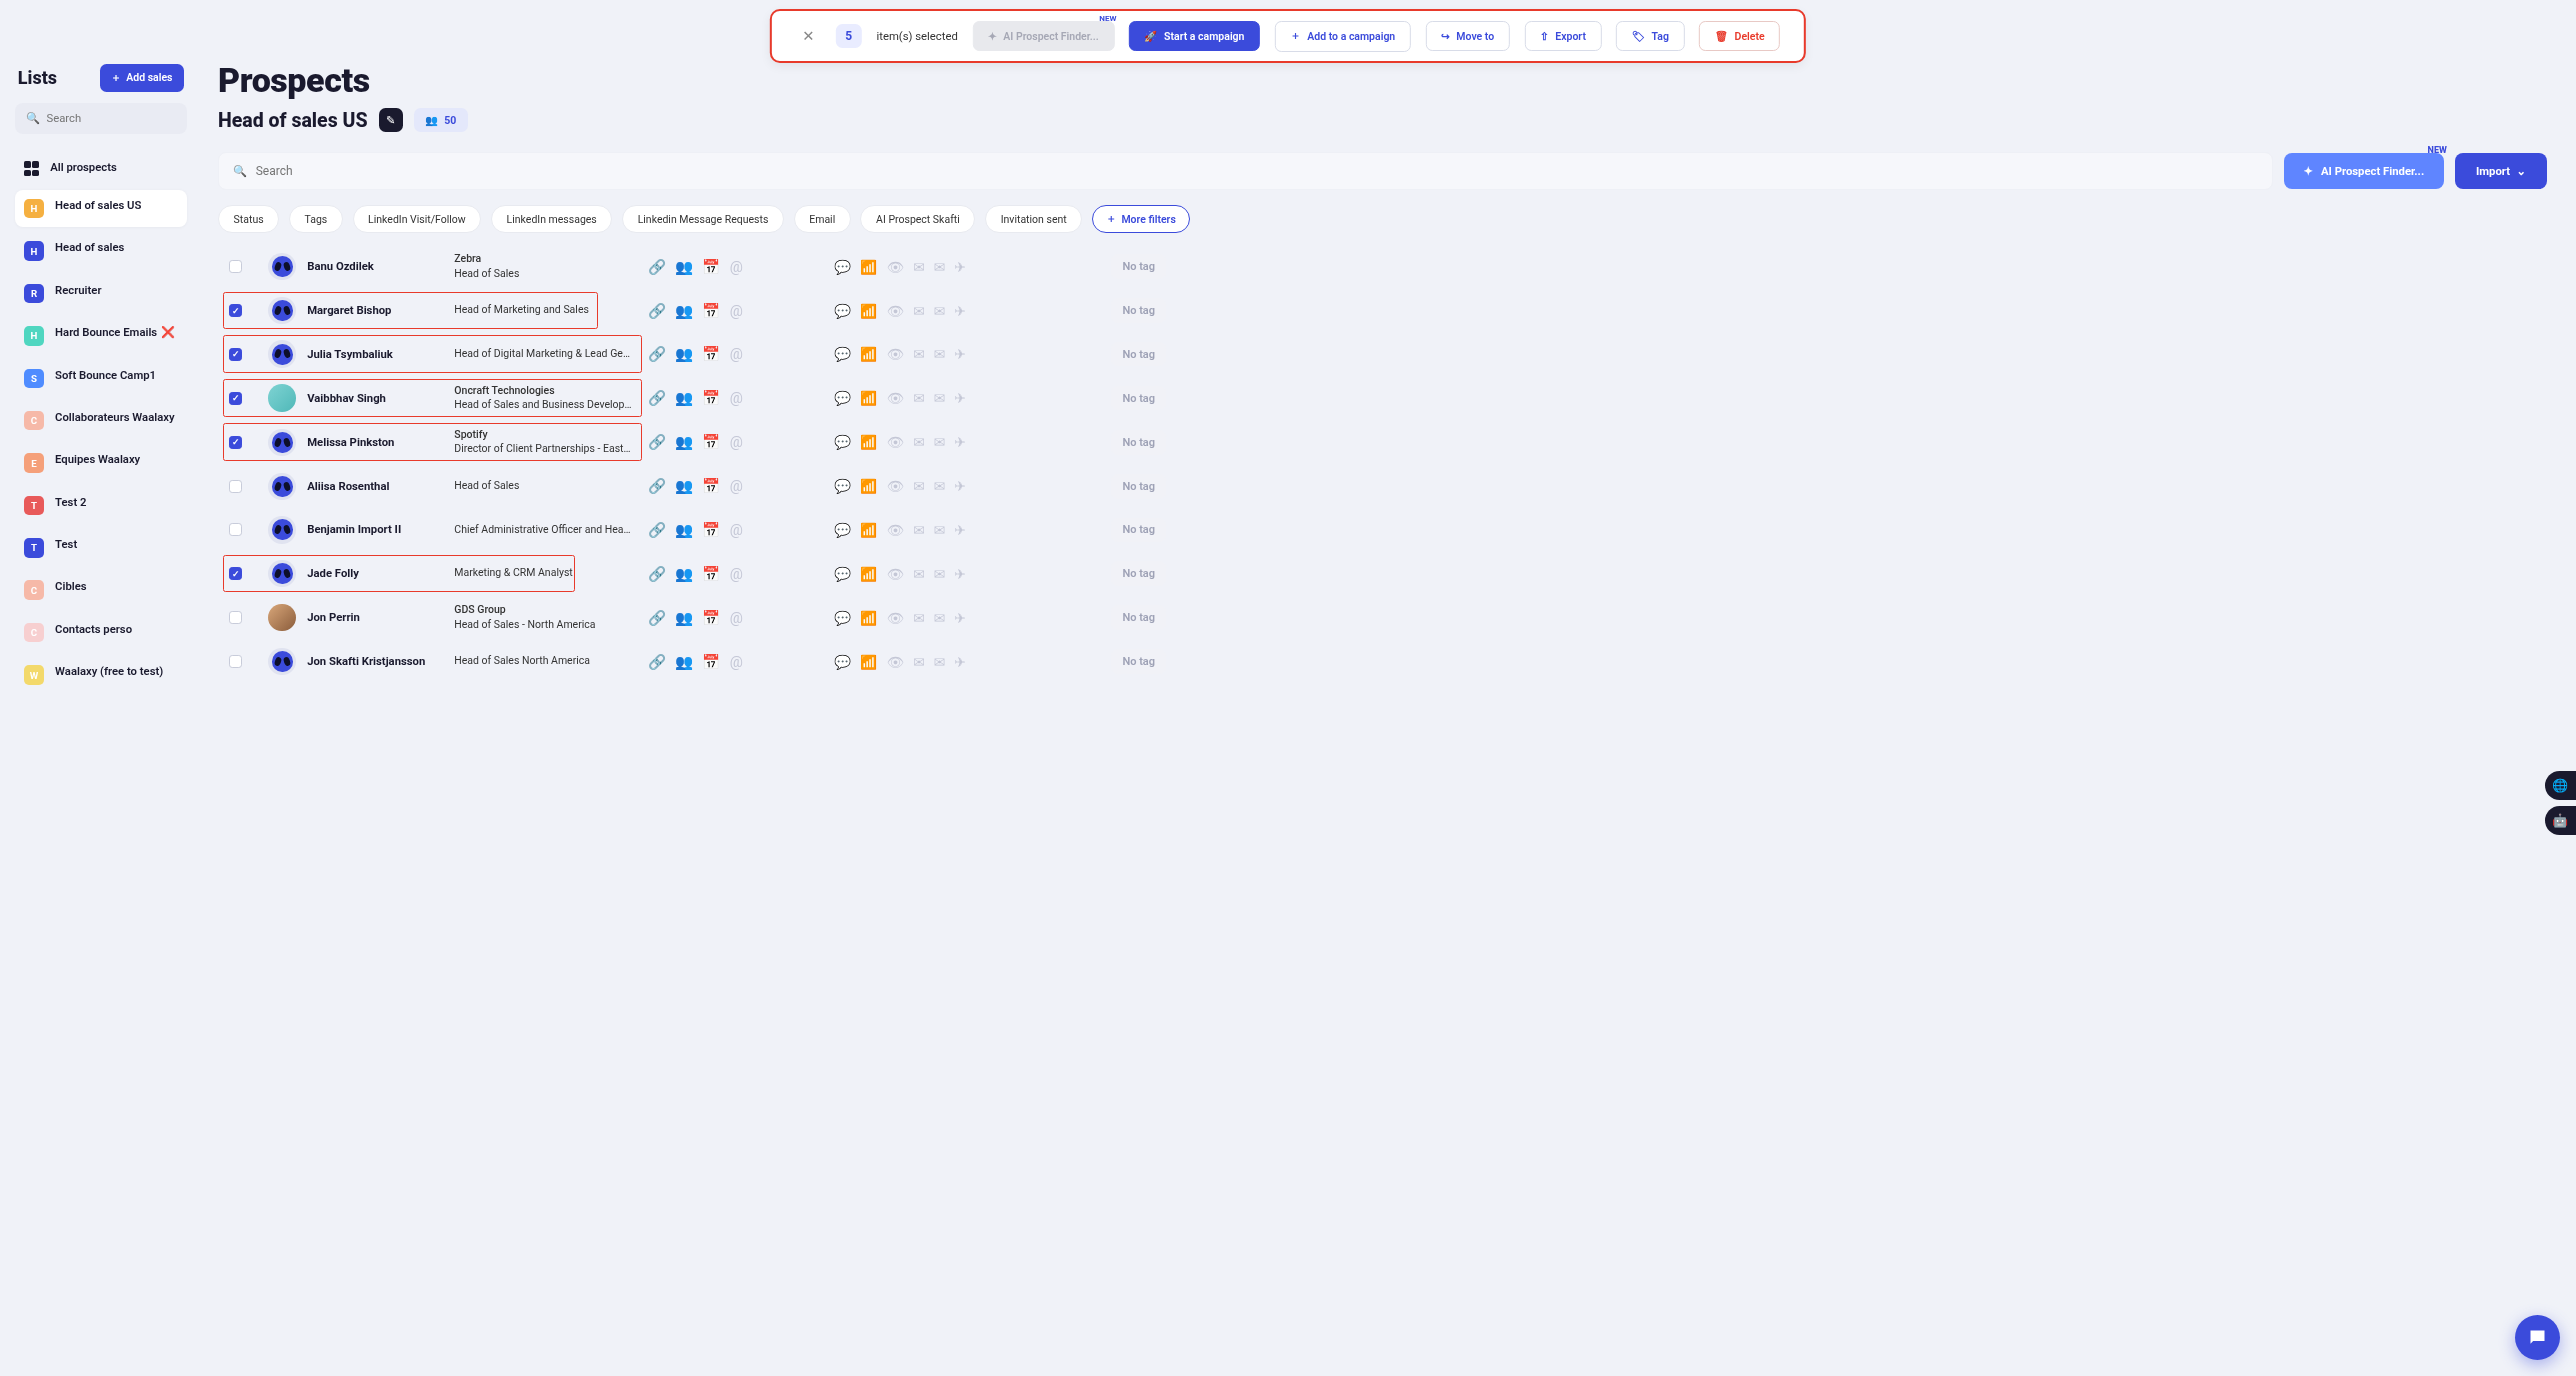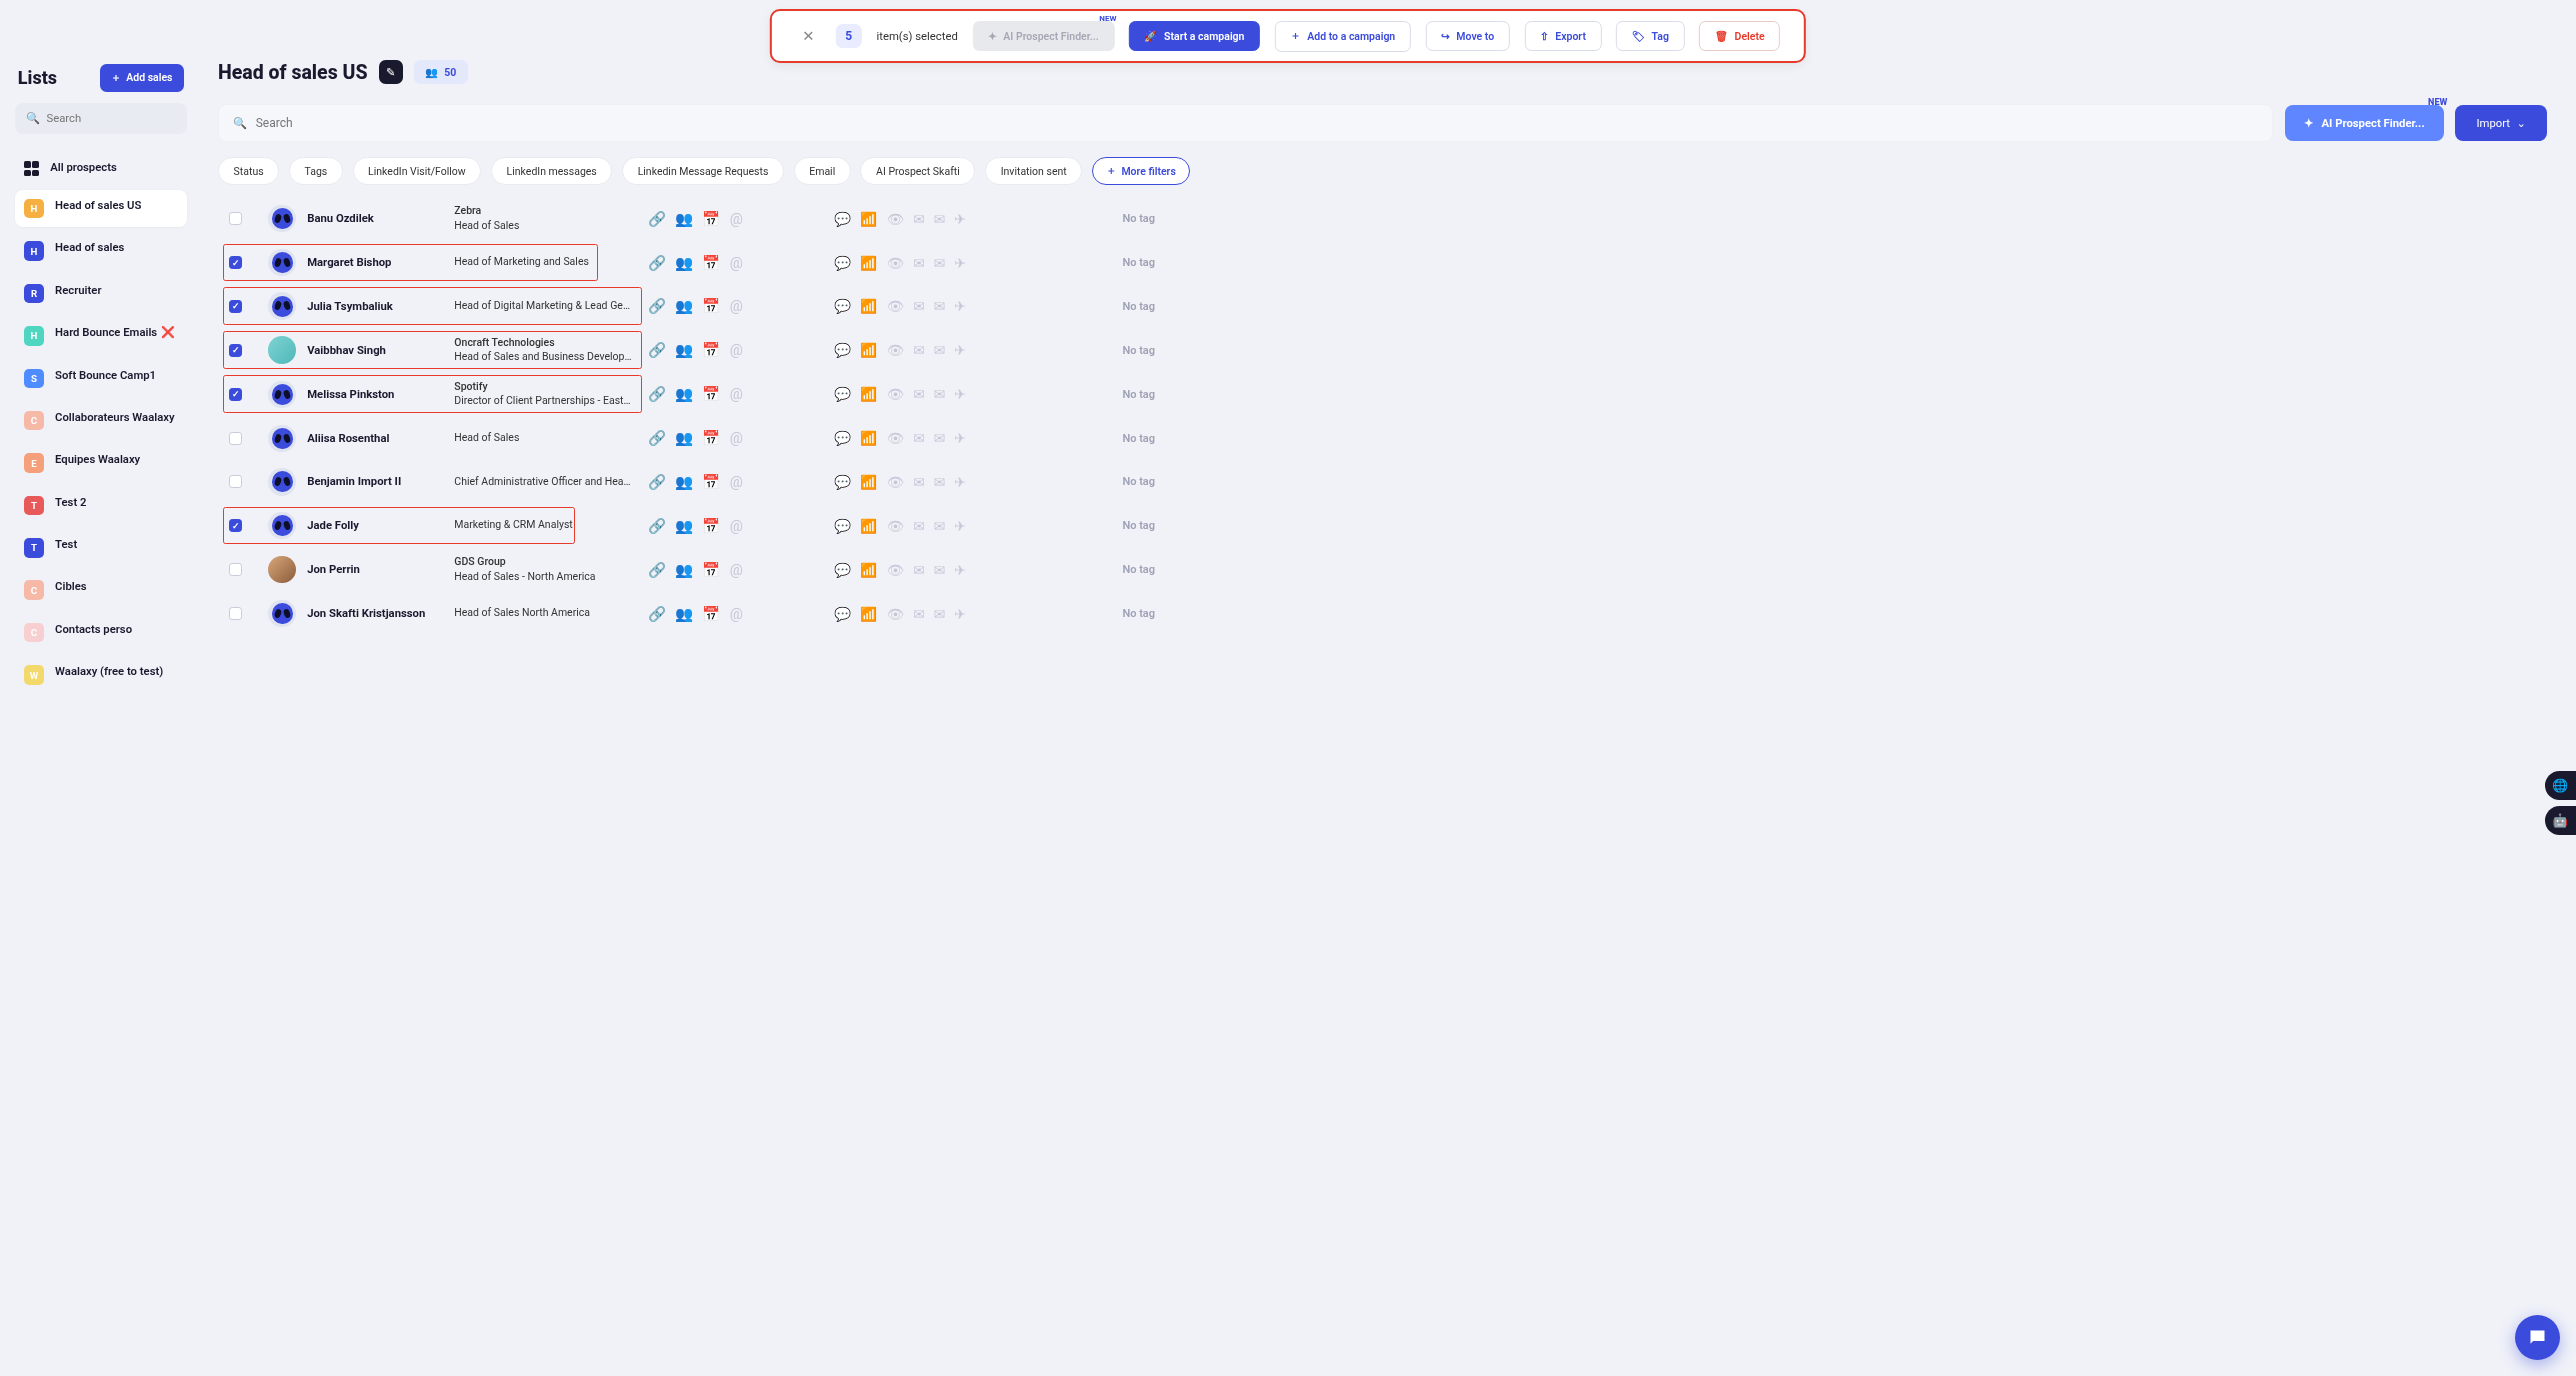--- a/index.html
+++ b/index.html
@@ -45,21 +45,21 @@
 .list-title-row h2 { font-size:19.5px; font-weight:800;}
 .edit-badge { background:#1a1a2e;color:#fff;width:24px;height:24px;border-radius:6.5px;display:flex;align-items:center;justify-content:center;font-size:11.3px;cursor:pointer;}
 .count-pill { background:#e4e8fb; color:#3b4bdb; padding:5.7px 11.3px; border-radius:6.5px; font-weight:700; font-size:10.5px; display:flex; align-items:center; gap:5.7px;}
 
 .toolbar { display:flex; gap:11.3px; align-items:center; margin-bottom:14.6px;}
 .main-search { flex:1; background:#f6f7fb; border-radius:8px; display:flex; align-items:center; gap:8px; padding:11.3px 14.6px; border:0.8px solid #eef0f6;}
 .main-search input { flex:1; background:transparent; border:none; outline:none; font-size:12px;}
 .main-search .ic { color:#9ca0b4;}
 .ai-finder-btn { background:#5f85ff; color:#fff; border:none; border-radius:8px; padding:11.3px 19.5px; font-weight:700; font-size:11.3px; display:flex; align-items:center; gap:8px; cursor:pointer; position:relative;}
 .ai-finder-btn .nb { position:absolute; top:-8px; right:-3.2px; font-size:9px; color:#3b4bdb; font-weight:800;}
-.import-btn { background:#3b4bdb; color:#fff; border:none; border-radius:8px; padding:11.3px 21px; font-weight:400; font-size:11.3px; display:flex; align-items:center; gap:6.5px; cursor:pointer;}
+.import-btn { background:#3b4bdb; color:#fff; border:none; border-radius:8px; padding:11.3px 21px; font-weight:700; font-size:11.3px; display:flex; align-items:center; gap:6.5px; cursor:pointer;}
 
 .filter-row { display:flex; gap:9.7px; align-items:center; margin-bottom:11.3px; flex-wrap:wrap;}
 .filter-pill { background:#fff; border:0.8px solid #e8eaf0; border-radius:810px; padding:6.5px 14.6px; font-size:10.5px; color:#333; cursor:pointer;}
 .more-filters-btn { background:#fff; border:1.2px solid #3b4bdb; border-radius:810px; padding:5.7px 13px; font-size:10.5px; color:#3b4bdb; font-weight:600; display:flex; align-items:center; gap:4.9px; cursor:pointer;}
 
 
 .table-header { display:grid; grid-template-columns: 31px 178px 186px 178px 235px 89px; gap:8px; align-items:center; padding:8px 11.3px; font-size:9px; font-weight:800; color:#9ea2b6; letter-spacing:0.4px;}
 .table-body { display:flex; flex-direction:column; }
 .row { display:grid; grid-template-columns: 31px 178px 186px 178px 235px 89px; gap:8px; align-items:center; padding:8px 11.3px; border-radius:6.5px;}
 .chk { width:13px; height:13px; border:1.2px solid #c8ccda; border-radius:3.2px; display:flex;align-items:center;justify-content:center; cursor:pointer; background:#fff;}
@@ -203,20 +203,21 @@
     <span>Contacts perso</span>
         </div>
         <div class="side-nav-item">
           <span class="sq" style="background:#f3d96b">W</span>
     <span>Waalaxy (free to test)</span>
         </div>
       </div>
   </aside>
 
   <main class="main">
+    <h1>Prospects</h1>
     <div class="list-title-row">
       <h2>Head of sales US</h2>
       <span class="edit-badge">✎</span>
       <span class="count-pill">
         <span>👥</span>
         <span>50</span>
       </span>
     </div>
 
     <div class="toolbar">

